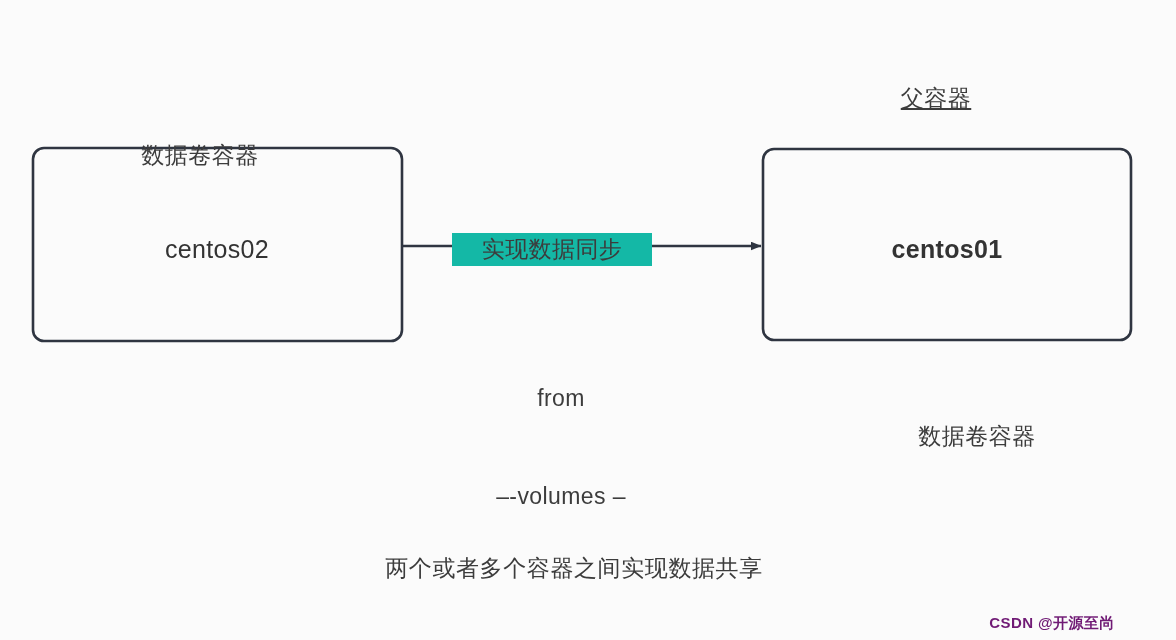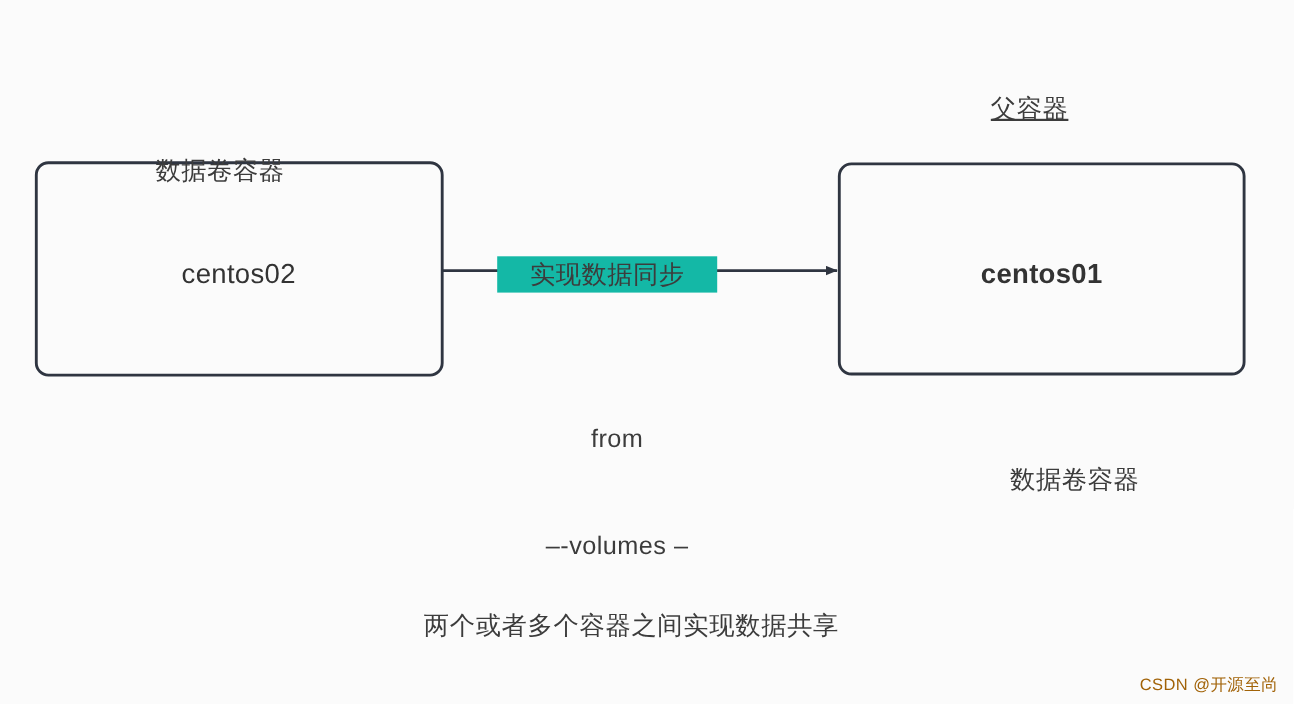--- a/index.html
+++ b/index.html
@@ -41,23 +41,24 @@
   .edge-label {
     font-size: 23px;
     letter-spacing: 0.4px;
   }
   .caption {
     font-size: 23px;
     letter-spacing: 0.6px;
   }
   .watermark {
     font-size: 15px;
-    color: #a16207;
+    color: #701a75;
     letter-spacing: 0.4px;
-    text-align: right;
+    text-align: center;
+    font-weight: bold;
   }
   .centered {
     transform: translateX(-50%);
   }
 </style>
 </head>
 <body>
 
 <div id="canvas">
 

